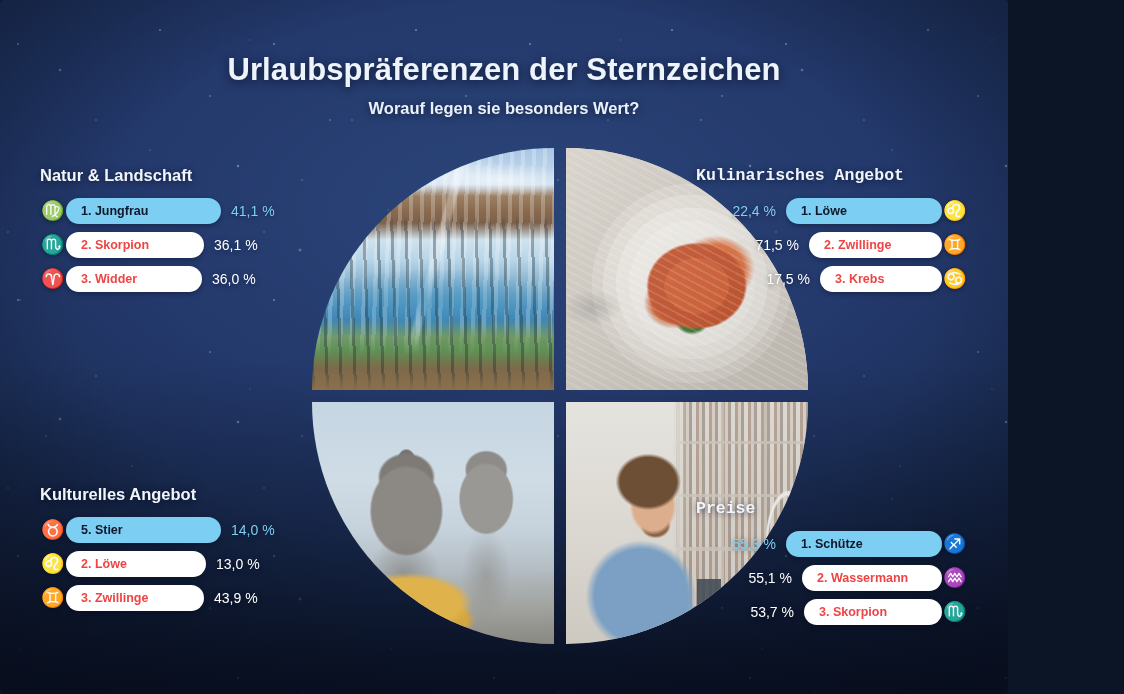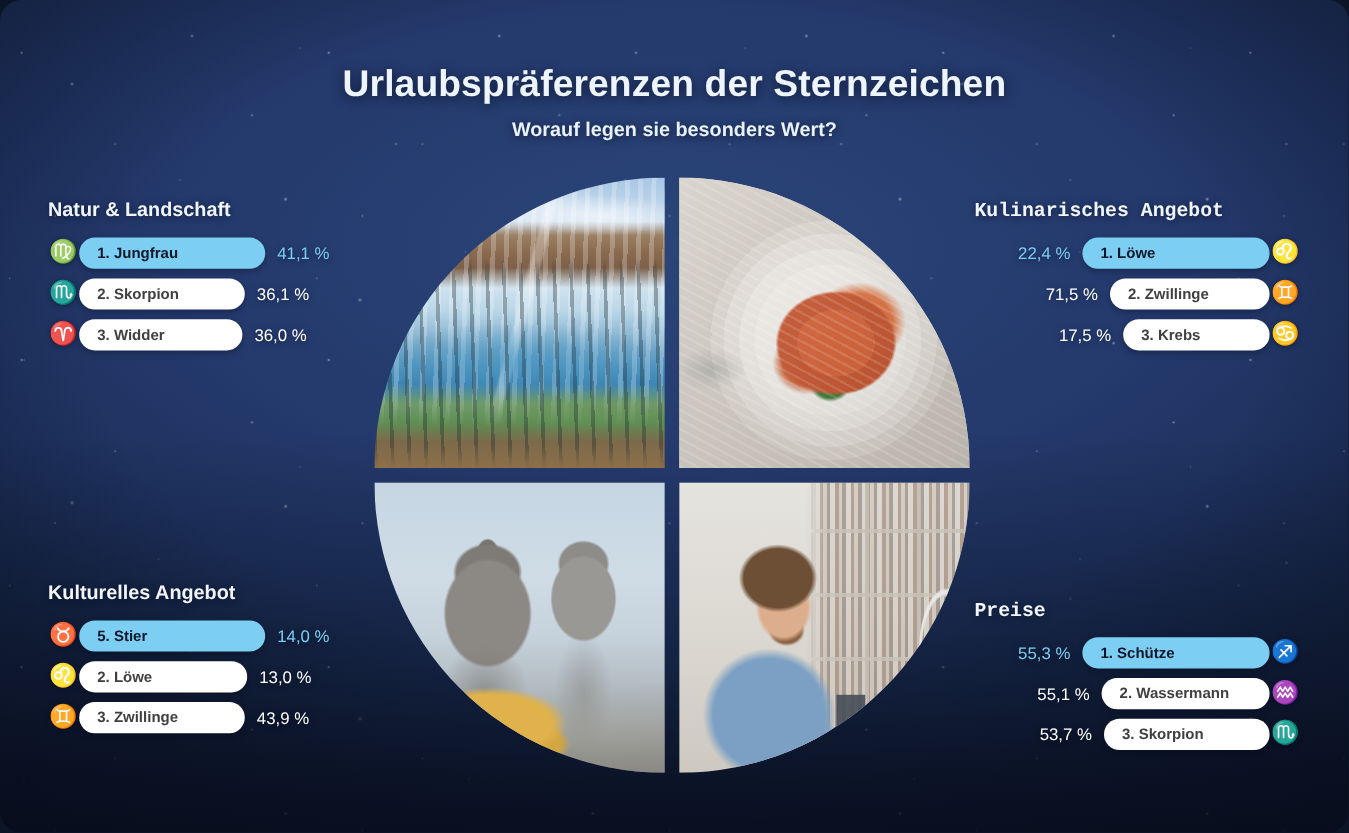--- a/index.html
+++ b/index.html
@@ -6,22 +6,22 @@
   html, body {
     width: 1124px; height: 694px;
     font-family: "Liberation Sans", sans-serif;
     background: #0c1526;
     overflow: hidden;
   }
 
   
   .infographic {
     position: relative;
-    width: 1124px; height: 694px;
-    border-radius: 18px;
+    width: 1008px; height: 694px;
+    border-radius: 4px;
     overflow: hidden;
     background:
       radial-gradient(ellipse 120% 95% at 50% 32%, #2a4478 0%, #23396b 30%, #1b2e57 55%, #142murky 70%),
       #13203d;
     background:
       radial-gradient(ellipse 118% 92% at 50% 30%, #2b4579 0%, #24396c 32%, #1a2d55 58%, #122040 78%, #0e1831 100%),
       #101a33;
   }
   
   .stars {
@@ -261,21 +261,21 @@
     text-align: center;
     color: #ffffff;
     text-shadow: 0 1px 4px rgba(5,12,30,.5);
   }
   .row.top .zodiac { color: #7ccef2; }
 
   .pill {
     height: 26px;
     border-radius: 13px;
     background: #ffffff;
-    color: #404040;
+    color: #ef4444;
     font-size: 12.5px; font-weight: bold;
     display: flex; align-items: center;
     padding-left: 15px;
     box-shadow: 0 2px 5px rgba(4,10,26,.35);
     white-space: nowrap;
     overflow: hidden;
   }
   .panel.right .pill { justify-content: flex-start; }
   .row.top .pill { background: #7ccef2; color: #0f172a; }
 

